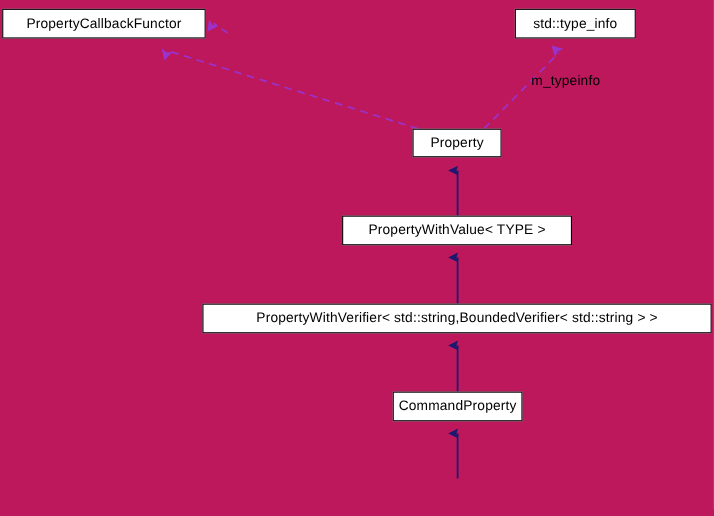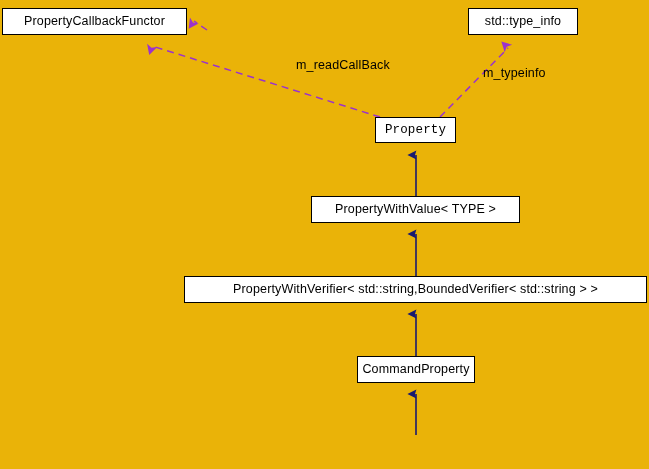--- a/index.html
+++ b/index.html
@@ -7,21 +7,21 @@
     padding: 0;
     background: #ffffff;
   }
   body {
     font-family: "Liberation Sans", sans-serif;
   }
   #diagram {
     position: relative;
     width: 649px;
     height: 469px;
-    background: #eab308;
+    background: #be185d;
     overflow: hidden;
   }
   #edges {
     position: absolute;
     left: 0;
     top: 0;
     width: 649px;
     height: 469px;
   }
   .node {
@@ -79,28 +79,27 @@
       <line x1="380" y1="117" x2="152" y2="46" marker-end="url(#arrow-usage)"></line>
       <line x1="207" y1="30" x2="194" y2="21" marker-end="url(#arrow-usage)"></line>
       <line x1="440" y1="117" x2="508" y2="48" marker-end="url(#arrow-usage)"></line>
     </g>
   </svg>
 
   <div class="node" style="left:2px; top:8px; width:185px; height:27px;">PropertyCallbackFunctor</div>
 
   <div class="node" style="left:468px; top:8px; width:110px; height:27px;">std::type_info</div>
 
-  <div class="node" style="left:375px; top:117px; width:81px; height:26px;font-family:Liberation Mono, monospace;">Property</div>
+  <div class="node" style="left:375px; top:117px; width:81px; height:26px;">Property</div>
 
   <div class="node" style="left:311px; top:196px; width:209px; height:27px;">PropertyWithValue&lt; TYPE &gt;</div>
 
   <div class="node" style="left:184px; top:276px; width:463px; height:27px;">PropertyWithVerifier&lt; std::string,BoundedVerifier&lt; std::string &gt; &gt;</div>
 
   <div class="node" style="left:357px; top:356px; width:118px; height:27px;">CommandProperty</div>
 
 
 
-  <div class="edge-label" style="left:296px; top:59px;">m_readCallBack</div>
 
 
   <div class="edge-label" style="left:483px; top:67px;">m_typeinfo</div>
 
 </div>
 
 </body></html>

